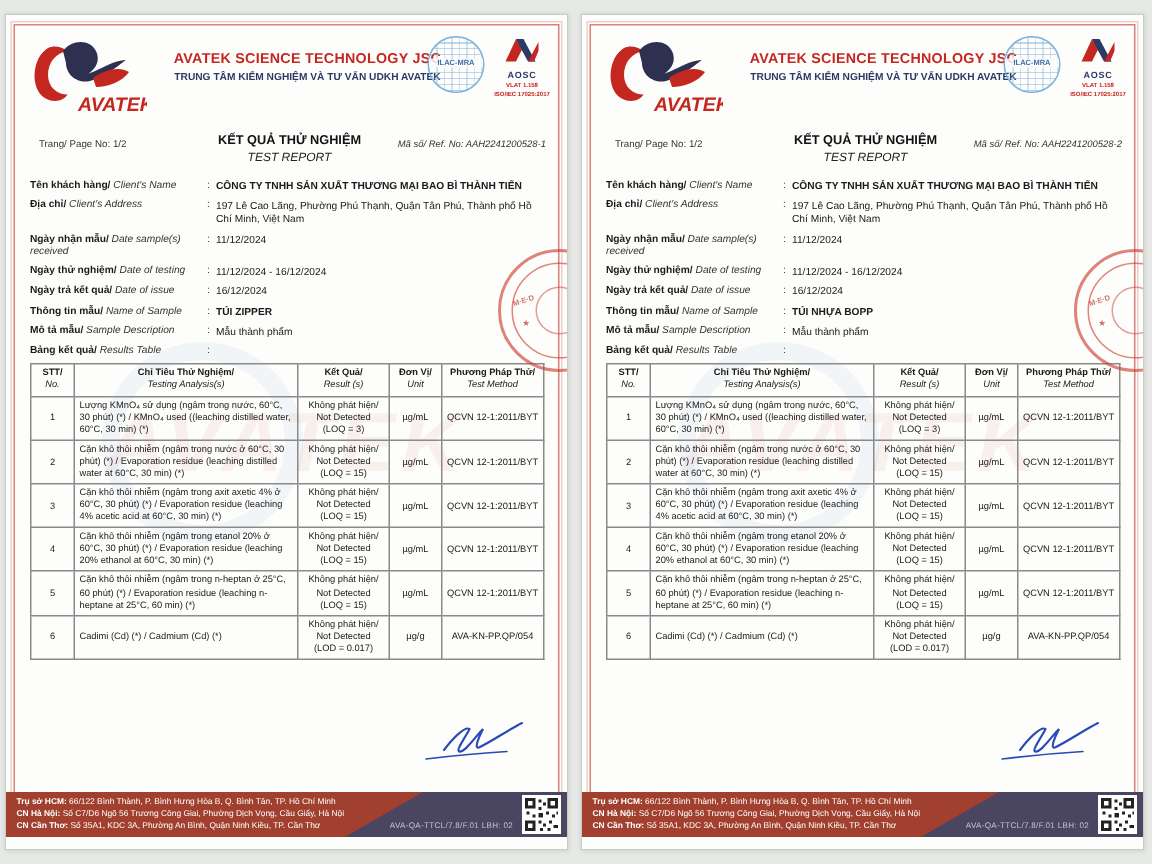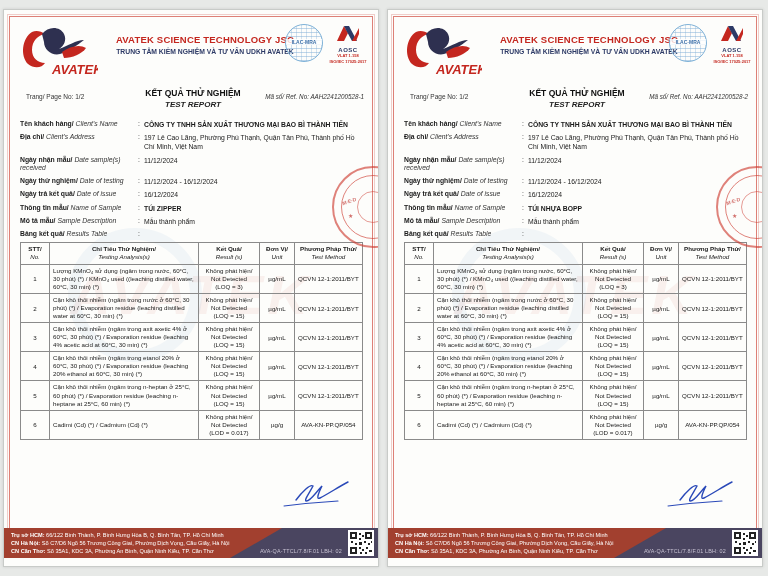--- a/index.html
+++ b/index.html
@@ -22,21 +22,21 @@
   .ilac span{position:absolute;left:0;right:0;top:14px;text-align:center;font-size:5px;color:#3c6fa8;background:rgba(255,255,255,.8);font-weight:bold;}
   .aosc{width:40px;text-align:center;}
   .aosc .aosc-name{font-size:6px;font-weight:bold;color:#2d3a66;letter-spacing:.5px;margin-top:1px;}
   .aosc .aosc-sub{font-size:4px;color:#c4271f;font-weight:bold;line-height:1.4;}
 
   
   .titlerow{position:absolute;top:78px;left:16px;right:12px;height:28px;}
   .pageno{position:absolute;left:6px;top:5px;font-size:6.5px;color:#333;}
   .rpt{position:absolute;left:0;right:0;text-align:center;}
   .rpt .t1{font-size:8.5px;font-weight:bold;color:#111;}
-  .rpt .t2{font-size:8px;font-weight:bold;font-style:italic;color:#222;margin-top:2px;}
+  .rpt .t2{font-size:8px;font-weight:normal;font-style:italic;color:#222;margin-top:2px;}
   .refno{position:absolute;right:2px;top:5px;font-size:6.3px;color:#333;font-style:italic;}
 
   
   .info{position:absolute;top:110px;left:16px;right:14px;}
   .irow{display:flex;align-items:flex-start;margin-bottom:4px;}
   .ilabel{width:114px;font-size:6.8px;color:#1a1a1a;line-height:1.3;}
   .ilabel b{font-weight:bold;}
   .ilabel i{font-style:italic;color:#333;}
   .icolon{width:10px;font-size:6.8px;color:#333;text-align:center;}
   .ival{flex:1;font-size:6.8px;color:#1a1a1a;line-height:1.35;}

